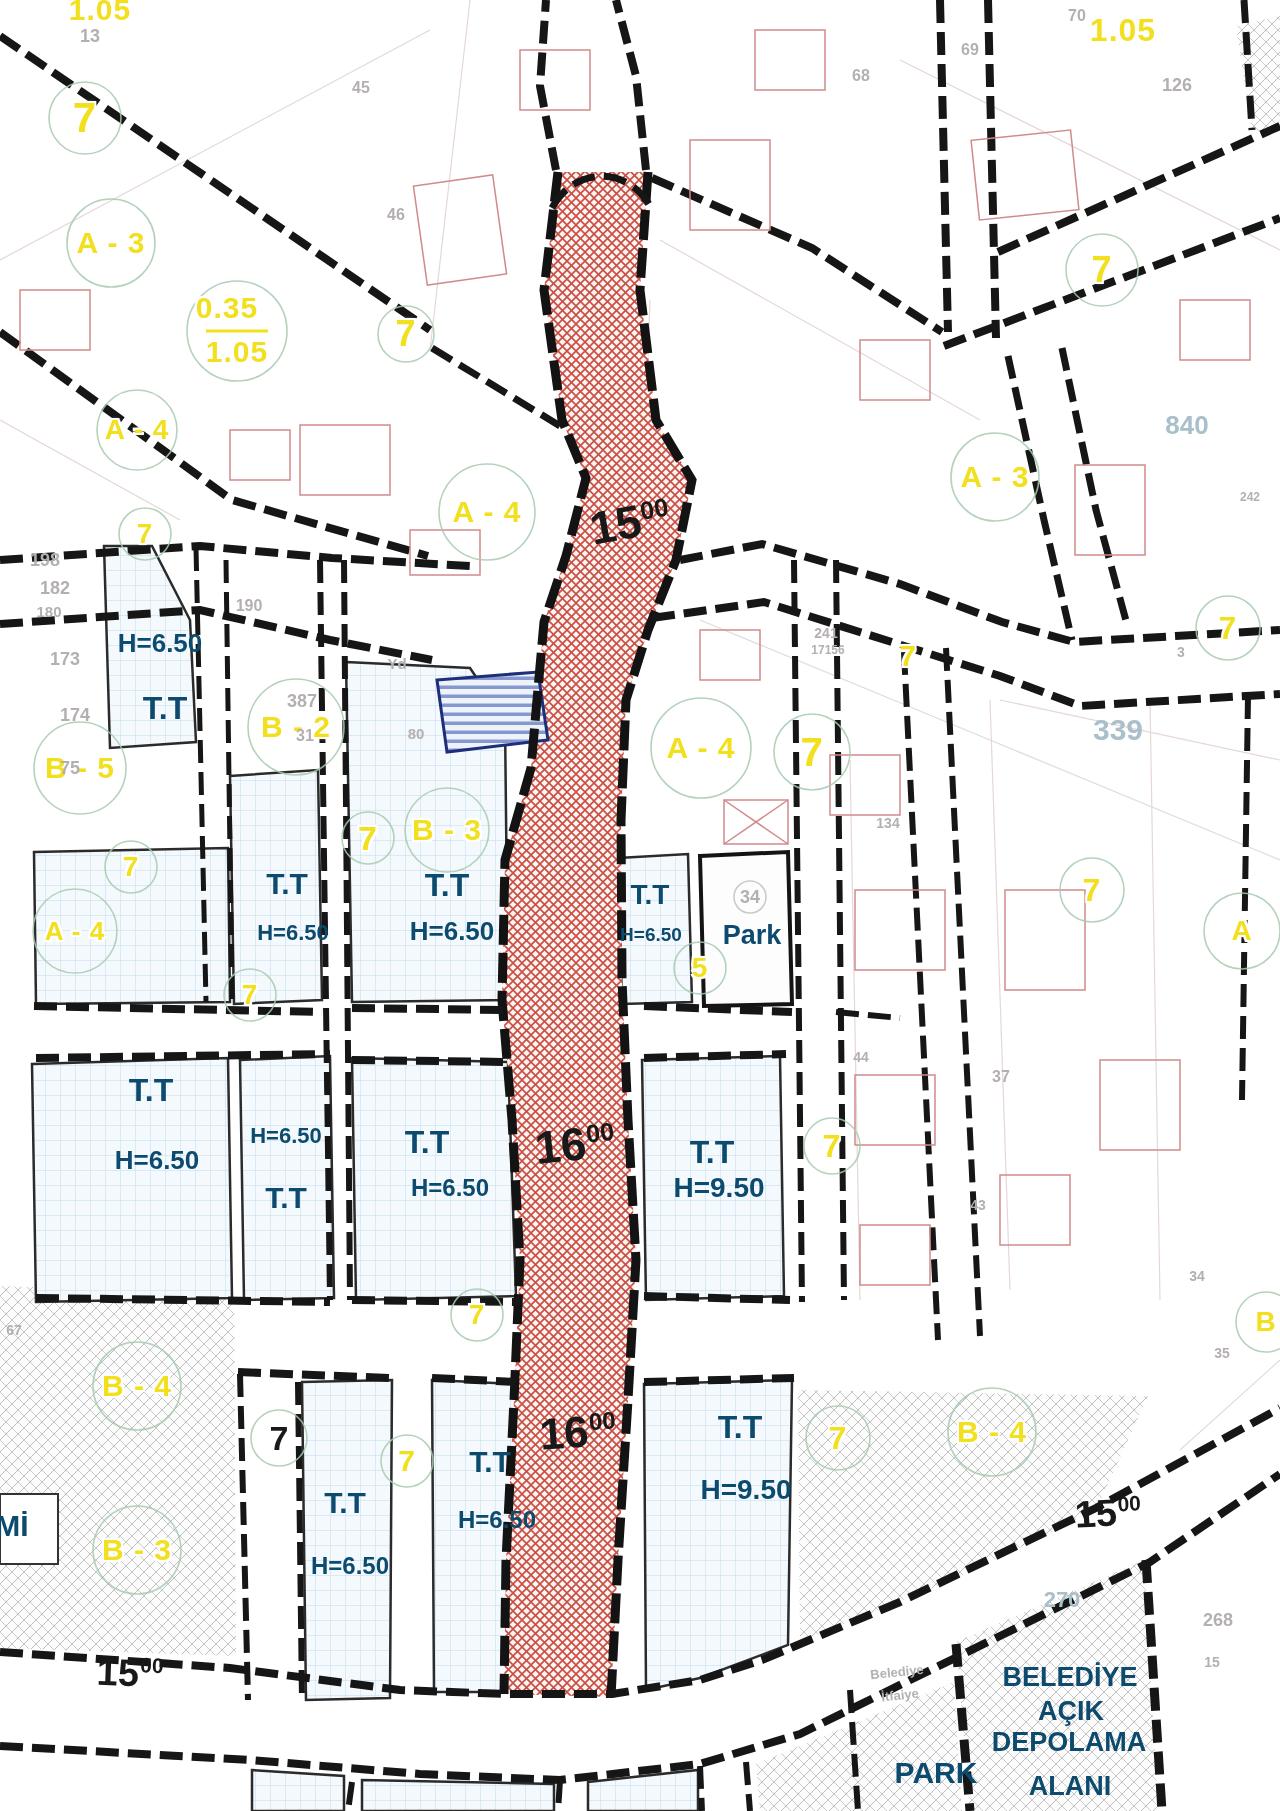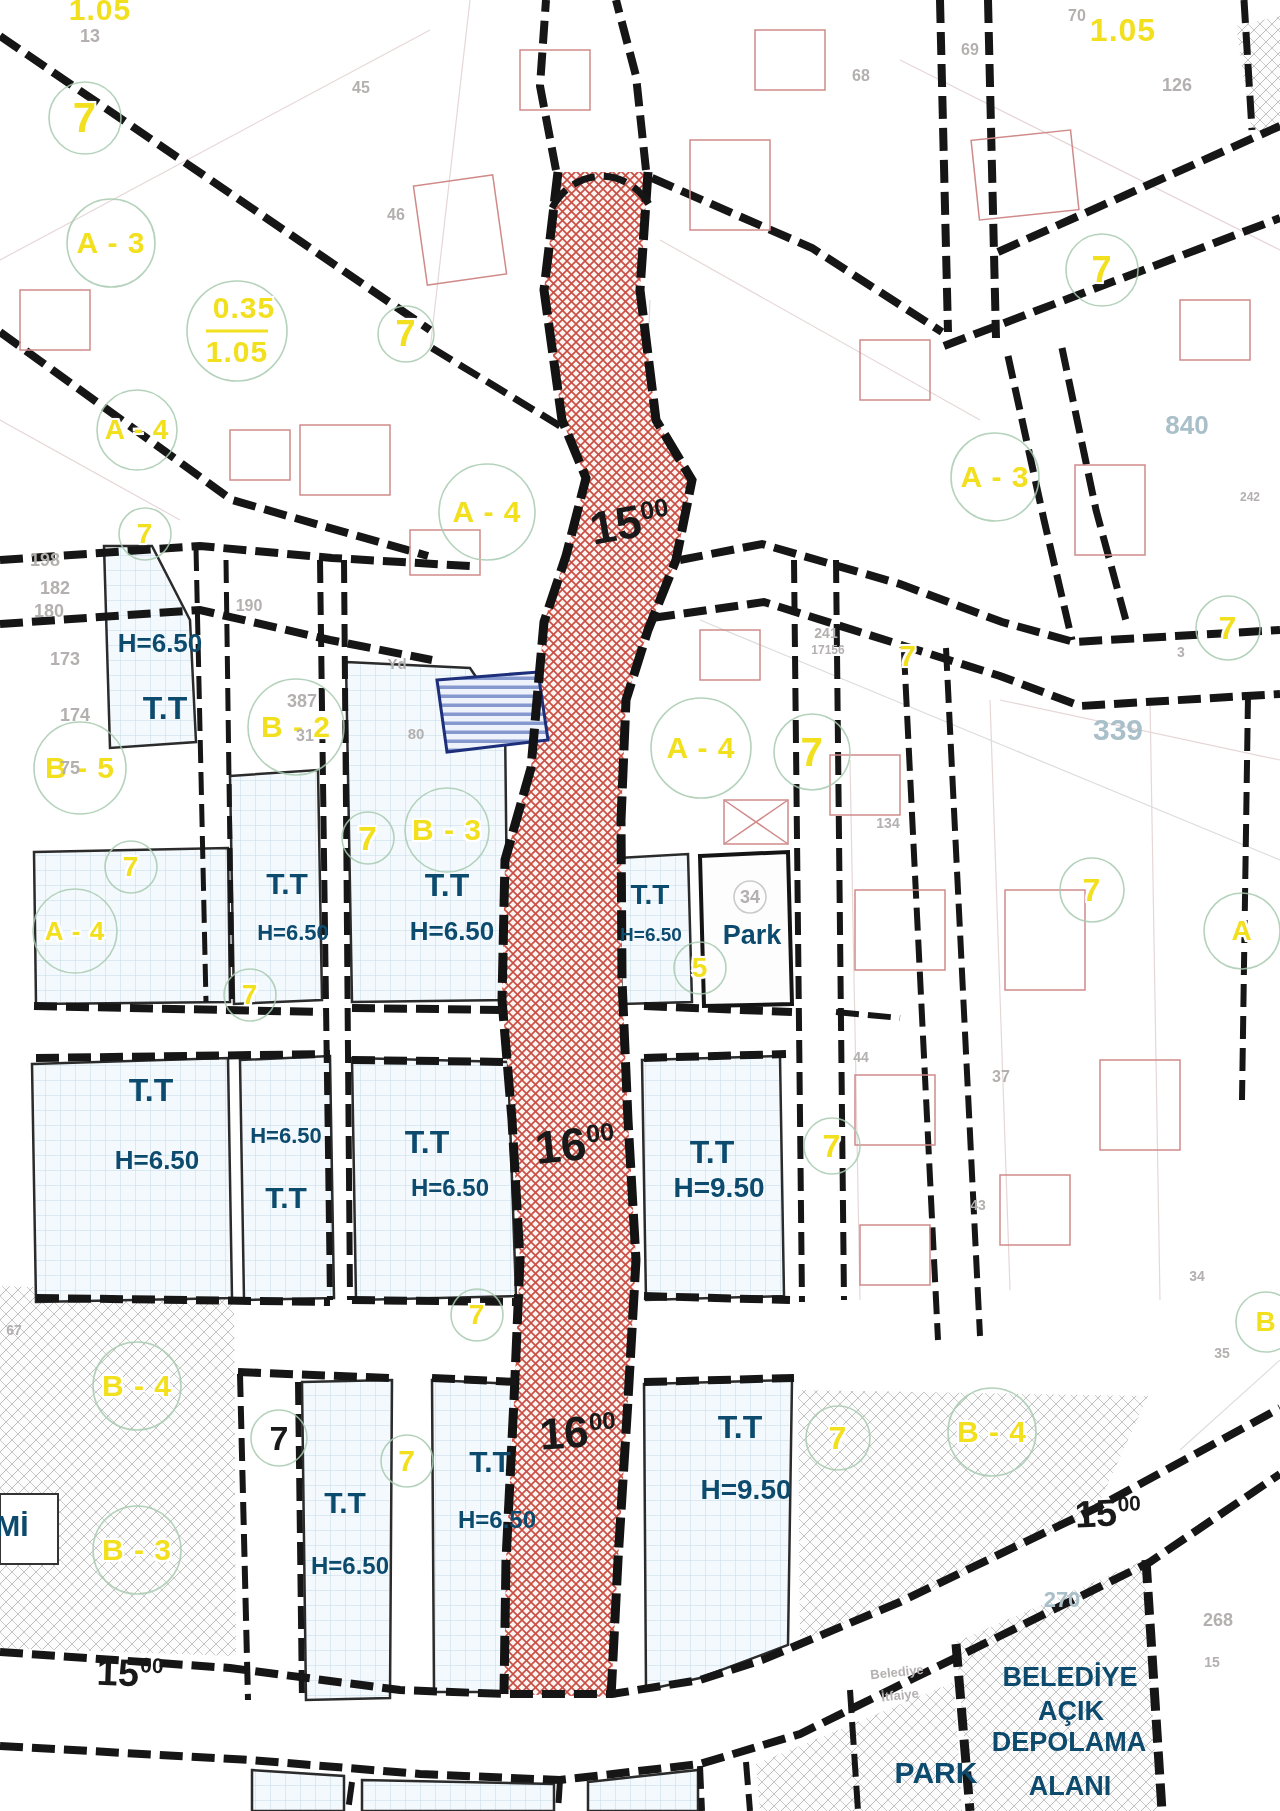--- a/index.html
+++ b/index.html
@@ -233,21 +233,21 @@
   <div id="label-layer">
       <div class="map-label lab-k" style="left: 630px; top: 522px; font-size: 46px; transform: translate(-50%, -50%) rotate(-10deg);">15<sup>00</sup></div>
       <div class="map-label lab-k" style="left: 575px; top: 1144px; font-size: 46px; transform: translate(-50%, -50%) rotate(-6deg);">16<sup>00</sup></div>
       <div class="map-label lab-k" style="left: 578px; top: 1432px; font-size: 44px; transform: translate(-50%, -50%) rotate(-4deg);">16<sup>00</sup></div>
       <div class="map-label lab-k" style="left: 1108px; top: 1513px; font-size: 38px; transform: translate(-50%, -50%) rotate(-3deg);">15<sup>00</sup></div>
       <div class="map-label lab-k" style="left: 130px; top: 1673px; font-size: 38px; transform: translate(-50%, -50%) rotate(2deg);">15<sup>00</sup></div>
       <div class="map-label lab-k" style="left: 279px; top: 1438px; font-size: 34px;">7</div>
       <div class="map-label lab-y" style="left: 100px; top: 10px; font-size: 30px;">1.05</div>
       <div class="map-label lab-y" style="left: 85px; top: 118px; font-size: 42px;">7</div>
       <div class="map-label lab-y" style="left: 111px; top: 243px; font-size: 30px;">A - 3</div>
-      <div class="map-label lab-y" style="left: 244px; top: 308px; font-size: 30px;">0.35</div>
+      <div class="map-label lab-y" style="left: 227px; top: 308px; font-size: 30px;">0.35</div>
       <div class="map-label lab-y" style="left: 237px; top: 352px; font-size: 30px;">1.05</div>
       <div class="map-label lab-y" style="left: 406px; top: 334px; font-size: 36px;">7</div>
       <div class="map-label lab-y" style="left: 1123px; top: 30px; font-size: 32px;">1.05</div>
       <div class="map-label lab-y" style="left: 1102px; top: 270px; font-size: 36px;">7</div>
       <div class="map-label lab-y" style="left: 137px; top: 430px; font-size: 28px;">A - 4</div>
       <div class="map-label lab-y" style="left: 145px; top: 534px; font-size: 28px;">7</div>
       <div class="map-label lab-y" style="left: 487px; top: 512px; font-size: 30px;">A - 4</div>
       <div class="map-label lab-y" style="left: 995px; top: 477px; font-size: 30px;">A - 3</div>
       <div class="map-label lab-y" style="left: 1228px; top: 628px; font-size: 32px;">7</div>
       <div class="map-label lab-y" style="left: 908px; top: 656px; font-size: 30px;">7</div>
@@ -302,21 +302,21 @@
       <div class="map-label lab-r" style="left: 1070px; top: 1786px; font-size: 27px;">ALANI</div>
       <div class="map-label lab-g" style="left: 90px; top: 36px; font-size: 18px;">13</div>
       <div class="map-label lab-g" style="left: 361px; top: 88px; font-size: 16px;">45</div>
       <div class="map-label lab-g" style="left: 396px; top: 215px; font-size: 16px;">46</div>
       <div class="map-label lab-g" style="left: 861px; top: 76px; font-size: 16px;">68</div>
       <div class="map-label lab-g" style="left: 970px; top: 50px; font-size: 16px;">69</div>
       <div class="map-label lab-g" style="left: 1077px; top: 16px; font-size: 16px;">70</div>
       <div class="map-label lab-g" style="left: 1177px; top: 85px; font-size: 18px;">126</div>
       <div class="map-label lab-g" style="left: 45px; top: 560px; font-size: 18px;">198</div>
       <div class="map-label lab-g" style="left: 55px; top: 588px; font-size: 18px;">182</div>
-      <div class="map-label lab-g" style="left: 49px; top: 611px; font-size: 18px;">180</div>
+      <div class="map-label lab-g" style="left: 49px; top: 611px; font-size: 15px;">180</div>
       <div class="map-label lab-g" style="left: 65px; top: 659px; font-size: 18px;">173</div>
       <div class="map-label lab-g" style="left: 75px; top: 715px; font-size: 18px;">174</div>
       <div class="map-label lab-g" style="left: 70px; top: 768px; font-size: 18px;">75</div>
       <div class="map-label lab-g" style="left: 249px; top: 606px; font-size: 16px;">190</div>
       <div class="map-label lab-g" style="left: 302px; top: 701px; font-size: 18px;">387</div>
       <div class="map-label lab-g" style="left: 305px; top: 736px; font-size: 16px;">31</div>
       <div class="map-label lab-g" style="left: 416px; top: 733px; font-size: 15px;">80</div>
       <div class="map-label lab-g" style="left: 397px; top: 663px; font-size: 15px;">Yd</div>
       <div class="map-label lab-g" style="left: 826px; top: 633px; font-size: 14px;">241</div>
       <div class="map-label lab-g" style="left: 828px; top: 650px; font-size: 12px;">17156</div>

